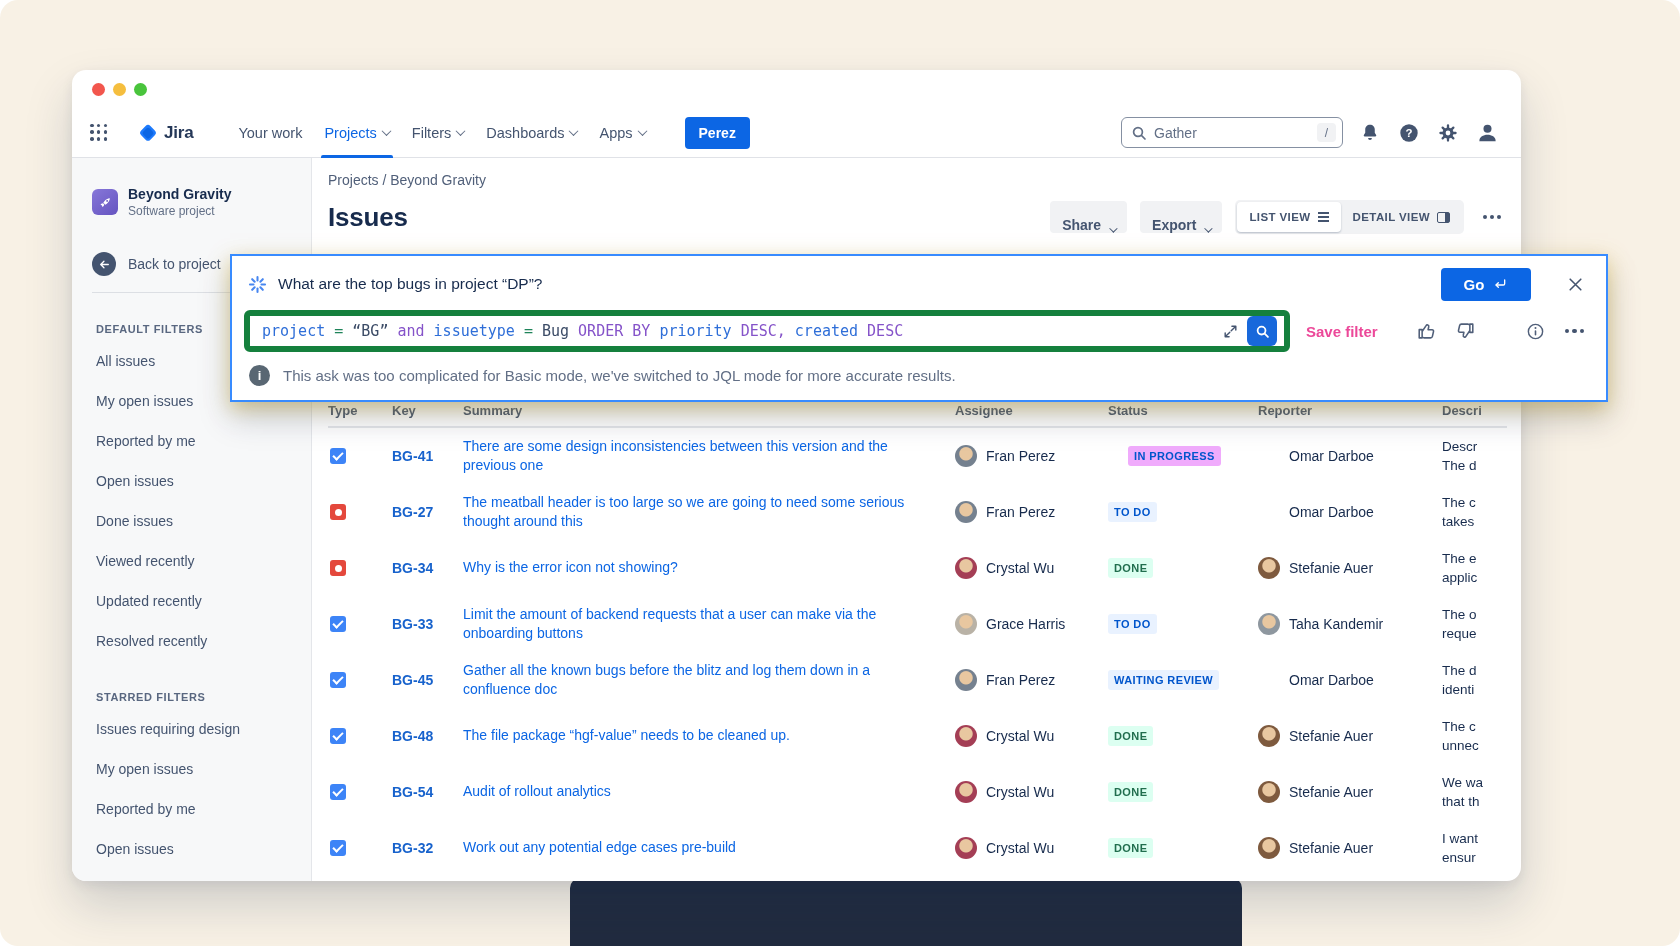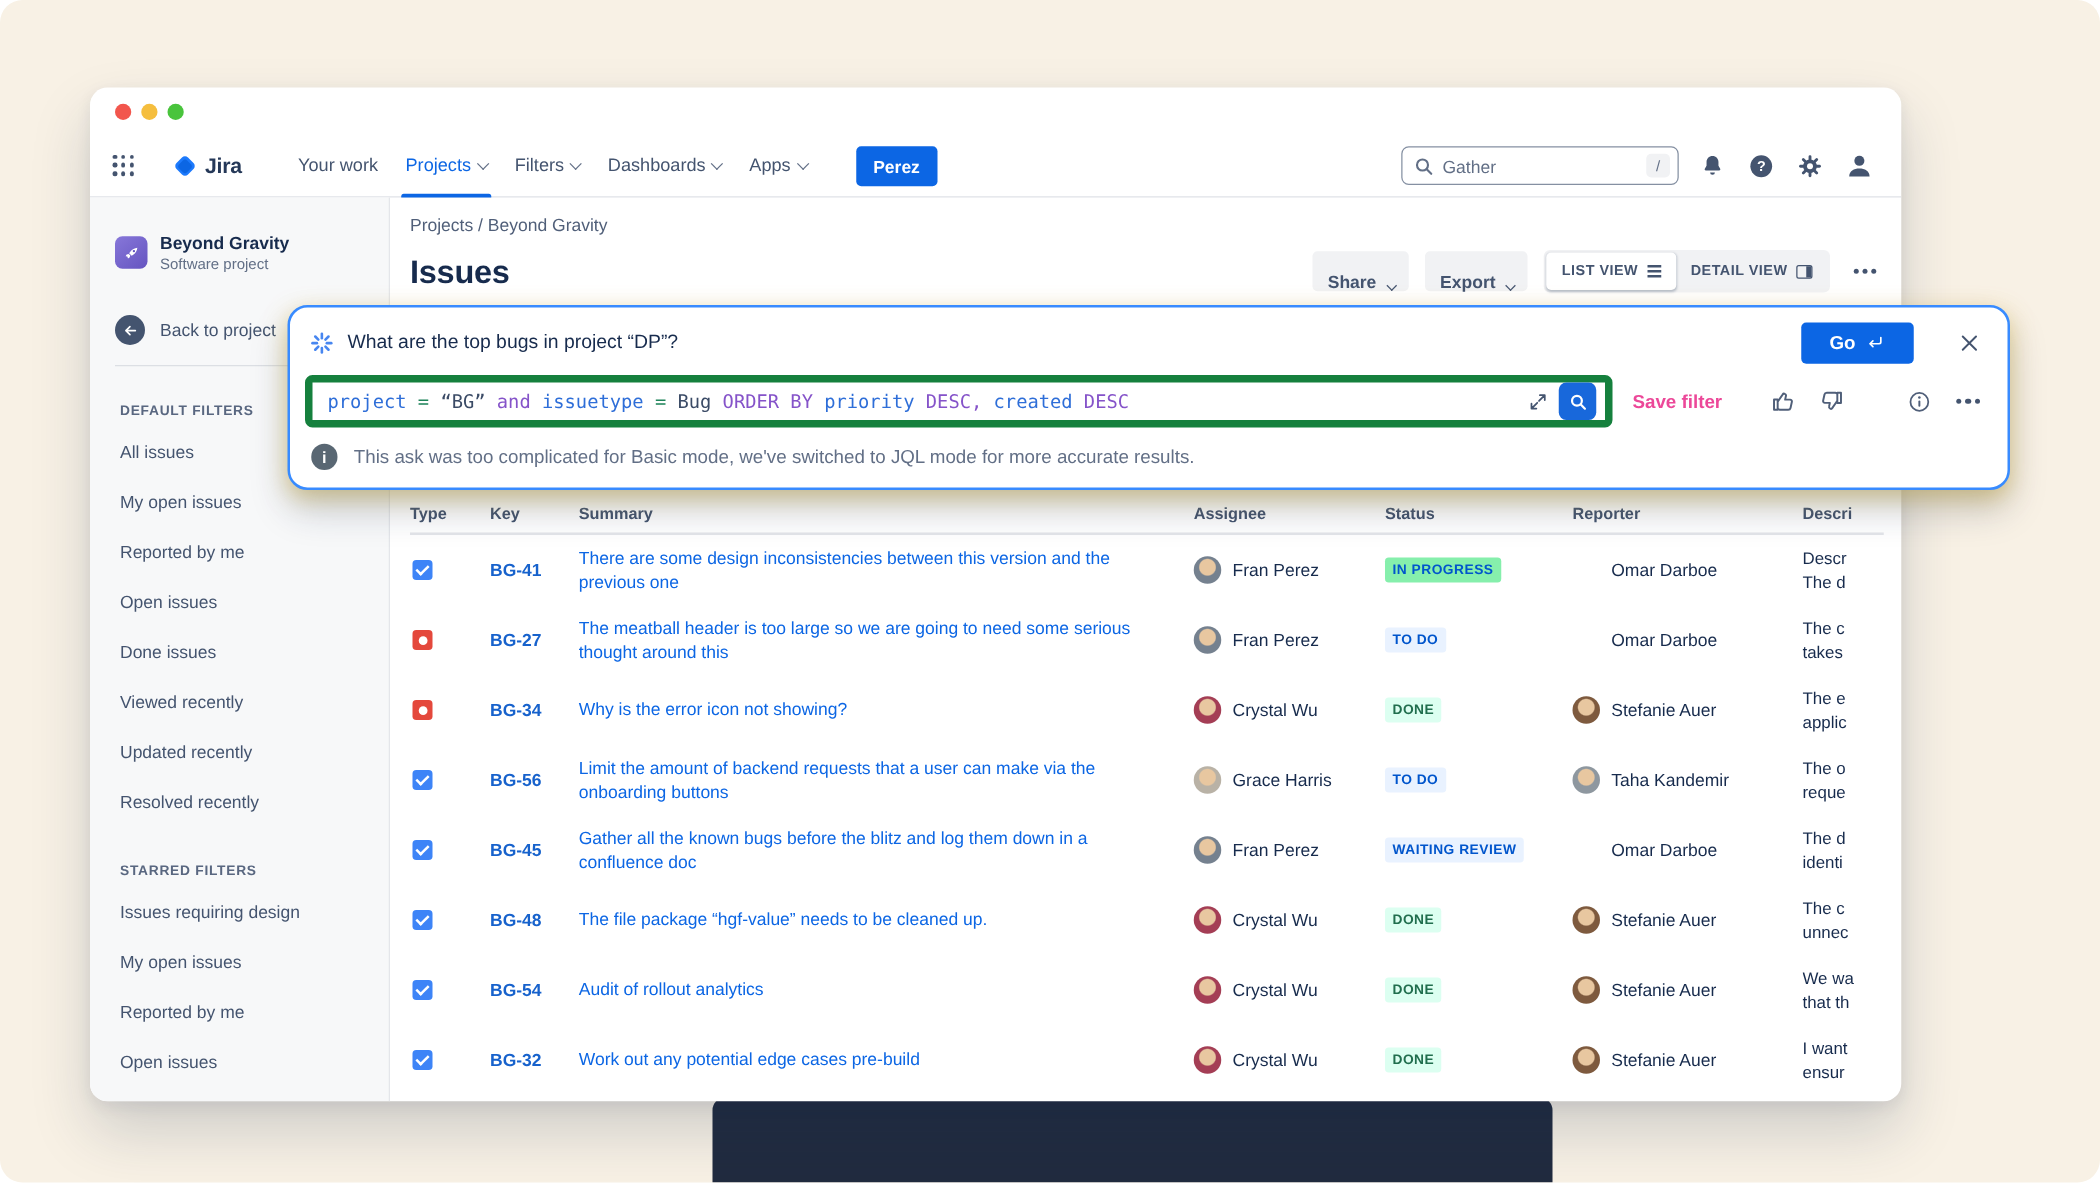--- a/index.html
+++ b/index.html
@@ -91,22 +91,22 @@
   .key-cell { font-size:14px; font-weight:600; color:#1762CC; }
   .summary-cell { font-size:14px; line-height:19.5px; color:#0C66E4; padding-right:36px; }
   .person { display:flex; align-items:center; gap:9px; }
   .avatar { width:22px; height:22px; border-radius:50%; flex:none; }
   .avatar-slot { width:22px; flex:none; }
   .person .name { font-size:14px; color:#172B4D; white-space:nowrap; }
   .badge { display:inline-block; font-size:11px; font-weight:700; letter-spacing:.4px; padding:4px 6px; border-radius:3px; white-space:nowrap; }
   .desc-cell { font-size:13.5px; line-height:19px; color:#172B4D; overflow:hidden; white-space:nowrap; }
 
   
-  .ai-panel { position:absolute; left:230px; top:244px; width:1378px; height:148px; background:#fff;
-    border:2px solid #388BFF; border-radius:16px; z-index:20; padding:12px 20px 10px 12px;
+  .ai-panel { position:absolute; left:230px; top:254px; width:1378px; height:148px; background:#fff;
+    border:2px solid #388BFF; border-radius:0; z-index:20; padding:12px 20px 10px 12px;
     box-shadow:0 16px 30px rgba(23,43,77,.22), 0 6px 18px rgba(233,196,76,.55); }
   .q-row { display:flex; align-items:center; gap:11px; height:32px; padding-left:4px; }
   .q-text { font-size:15.5px; font-weight:500; color:#172B4D; }
   .go-btn { margin-left:auto; height:33px; min-width:90px; background:#0C66E4; color:#fff; border:none;
     border-radius:4px; font-size:15px; font-weight:600; display:flex; align-items:center; justify-content:center;
     gap:8px; cursor:pointer; padding:0 14px; }
   .close-x { margin-left:22px; width:22px; height:22px; display:flex; align-items:center; justify-content:center; cursor:pointer; }
   .jql-row { display:flex; align-items:center; margin-top:10px; }
   .jql-input { width:1046px; height:42px; border:6px solid #15803d; border-radius:6px; display:flex;
     align-items:center; padding:0 7px 0 12px; font-family:"DejaVu Sans Mono",monospace; font-size:15px; cursor:text; flex:none; }
@@ -329,21 +329,21 @@
     <div>
                   <span class="type-ic task" style="background: rgb(61, 132, 247);"></span>
                 </div>
     <div class="key-cell">BG-41</div>
     <div class="summary-cell">There are some design inconsistencies between this version and the previous one</div>
     <div class="person">
       <span class="avatar" style="background: radial-gradient(circle at 50% 40%, rgb(232, 199, 160) 0px, rgb(232, 199, 160) 36%, rgb(117, 129, 143) 42%);"></span>
       <span class="name">Fran Perez</span>
     </div>
     <div>
-      <span class="badge" style="background: #86efac; color: rgb(0, 85, 204);">IN PROGRESS</span>
+      <span class="badge" style="background: #f0abfc; color: rgb(0, 85, 204); margin-left: 20px;">IN PROGRESS</span>
     </div>
     <div class="person">
       <span class="avatar-slot"></span>
       <span class="name">Omar Darboe</span>
     </div>
     <div class="desc-cell">
       <div>Descr</div>
                   <div>The d</div>
     </div>
   </div>
@@ -388,21 +388,21 @@
     </div>
     <div class="desc-cell">
       <div>The e</div>
                   <div>applic</div>
     </div>
   </div>
               <div class="t-row">
     <div>
                   <span class="type-ic task" style="background: rgb(61, 132, 247);"></span>
                 </div>
-    <div class="key-cell">BG-56</div>
+    <div class="key-cell">BG-33</div>
     <div class="summary-cell">Limit the amount of backend requests that a user can make via the onboarding buttons</div>
     <div class="person">
       <span class="avatar" style="background: radial-gradient(circle at 50% 40%, rgb(232, 199, 160) 0px, rgb(232, 199, 160) 36%, rgb(185, 178, 166) 42%);"></span>
       <span class="name">Grace Harris</span>
     </div>
     <div>
       <span class="badge" style="background: rgb(233, 242, 255); color: rgb(0, 85, 204);">TO DO</span>
     </div>
     <div class="person">
       <span class="avatar" style="background: radial-gradient(circle at 50% 40%, rgb(232, 199, 160) 0px, rgb(232, 199, 160) 36%, rgb(142, 151, 159) 42%);"></span>

